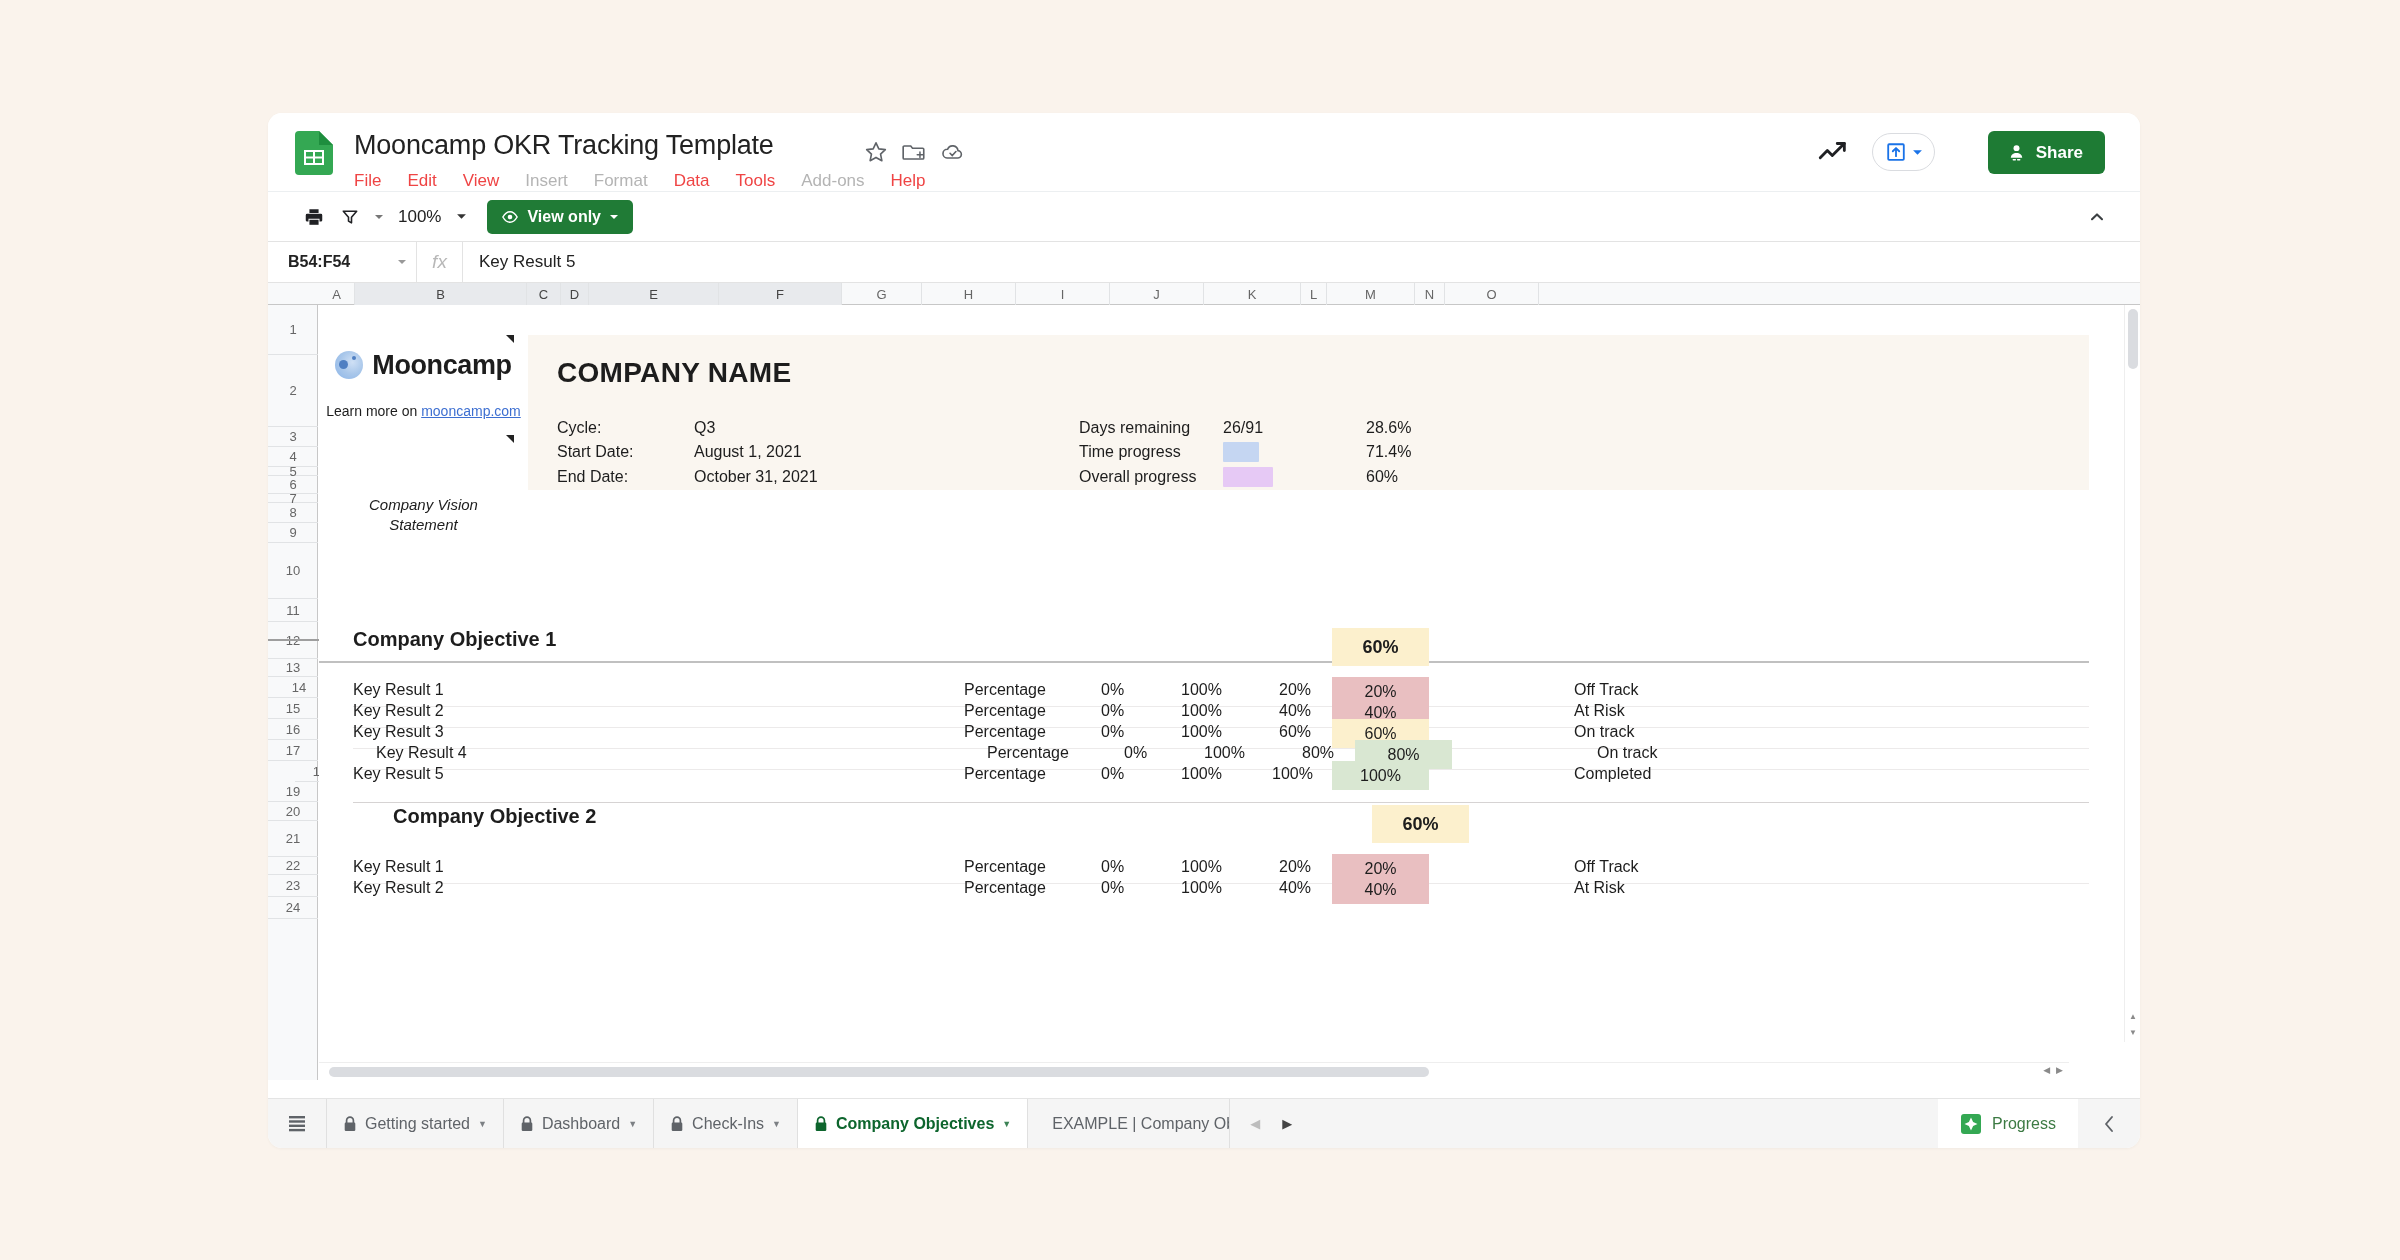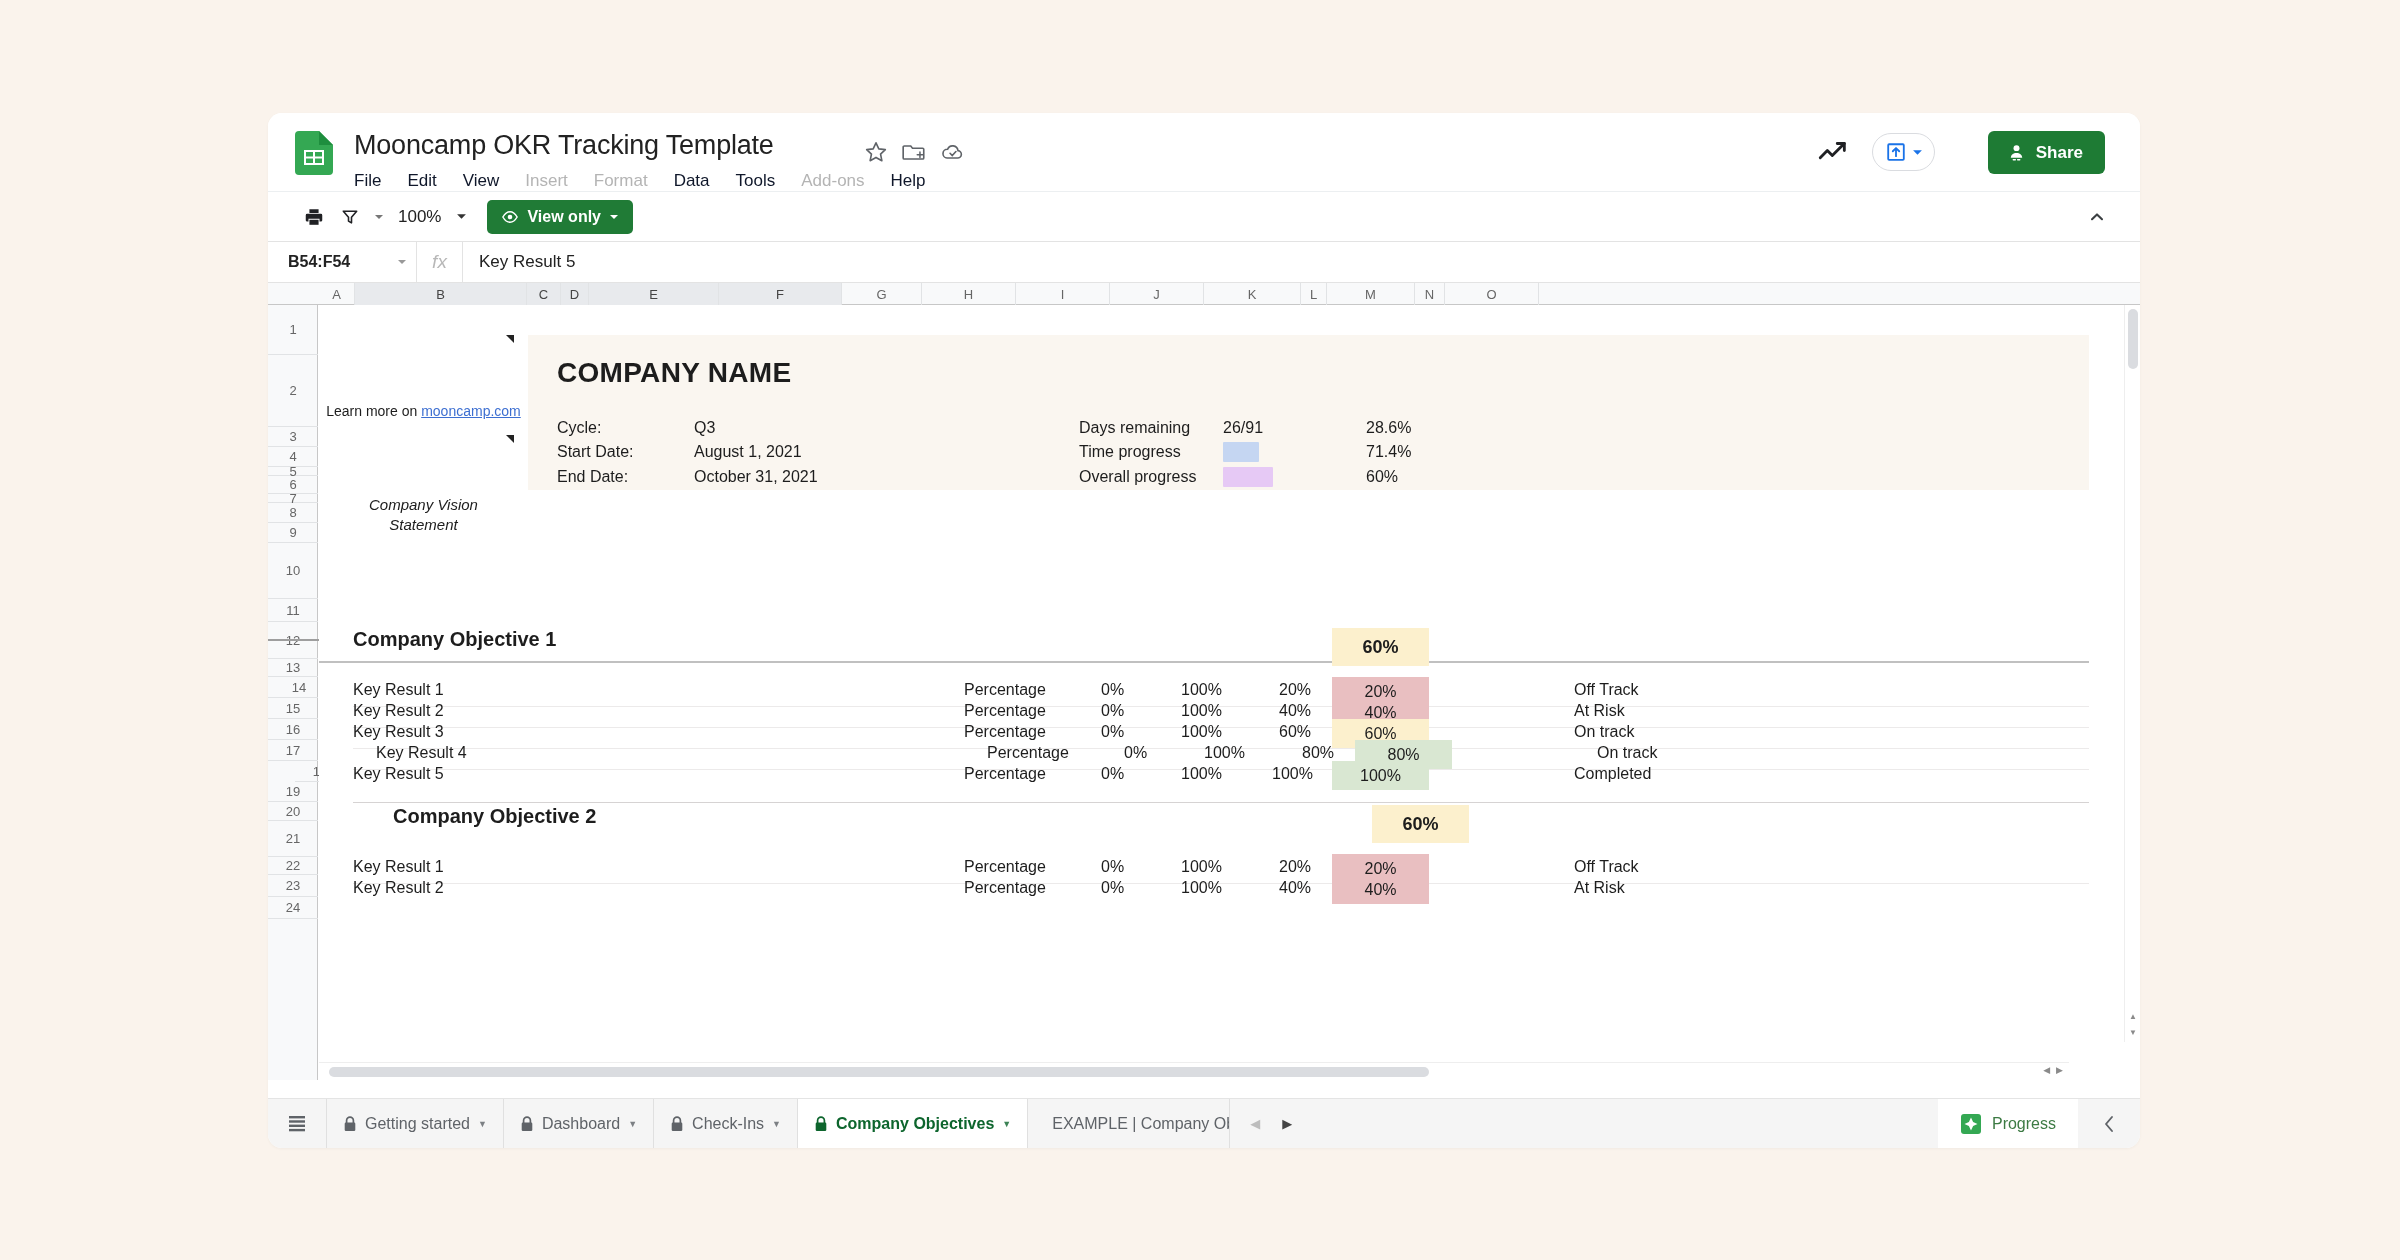--- a/index.html
+++ b/index.html
@@ -44,21 +44,21 @@
   #move-icon  { left: 633px; }
   #cloud-icon { left: 672px; }
 
   #menubar {
     position: absolute; left: 86px; top: 55px;
     display: flex; gap: 0px;
     font-size: 17px;
   }
   #menubar .menu-item {
     padding: 3px 13px;
-    color: #0f172a;
+    color: #ef4444;
     cursor: pointer;
     border-radius: 4px;
     white-space: nowrap;
   }
   #menubar .menu-item.disabled { color: #b4b4b4; cursor: default; }
   #menubar .menu-item:first-child { padding-left: 0; }
 
   
   #trend-icon {
     position: absolute; right: 290px; top: 22px;
@@ -548,20 +548,24 @@
         <div class="rowhead-cell" style="top: 516px; height: 36px;">21</div>
         <div class="rowhead-cell" style="top: 552px; height: 18px;">22</div>
         <div class="rowhead-cell" style="top: 570px; height: 22px;">23</div>
         <div class="rowhead-cell" style="top: 592px; height: 22px;">24</div>
       </div>
 
     <div id="canvas">
 
       <div id="logo-block">
         <div class="note-corner" style="right:14px; top:0px;"></div>
+        <div id="logo-row">
+          <div id="logo-moon"></div>
+          <div id="logo-text">Mooncamp</div>
+        </div>
         <div id="learn-more">
           <span>Learn more on </span><a href="#">mooncamp.com</a>
         </div>
         <div class="note-corner" style="right:14px; top:100px;"></div>
         <div id="vision-statement">
           <div>Company Vision</div>
           <div>Statement</div>
         </div>
       </div>
 

